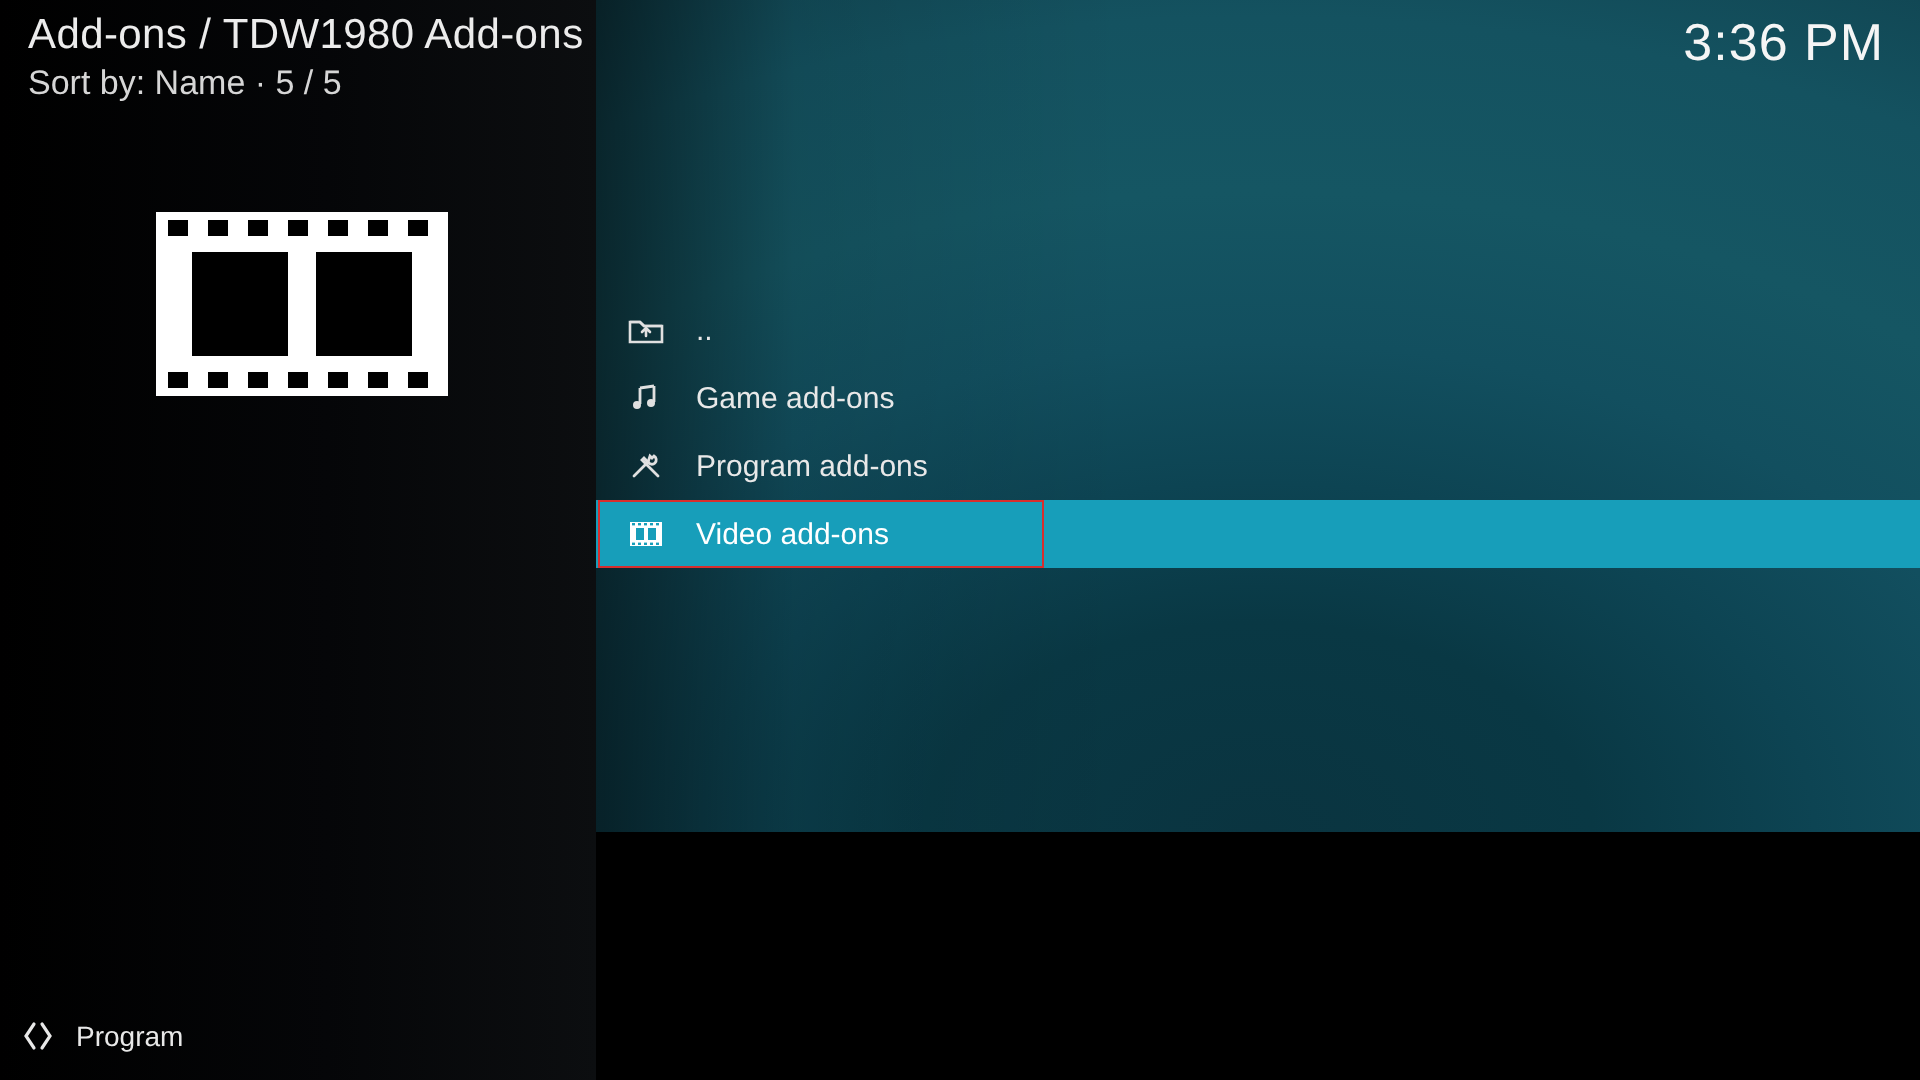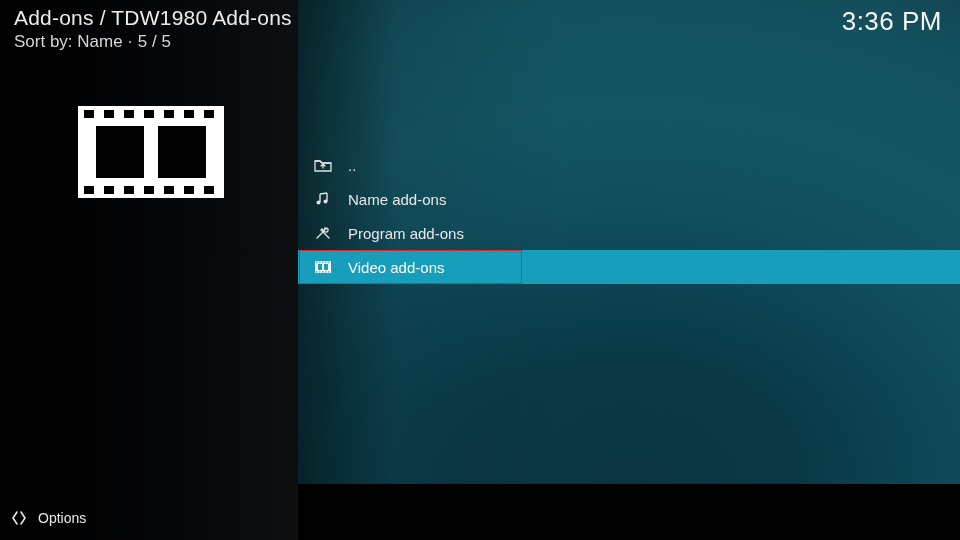--- a/index.html
+++ b/index.html
@@ -23,21 +23,21 @@
     width: 298px;
     height: 540px;
     background: linear-gradient(to right, #000 0%, #050608 55%, #0c0e10 100%);
     position: relative;
     flex: 0 0 298px;
     text-decoration: underline;
   }
   
   .main-pane {
     flex: 1;
-    height: 484px;
+    height: 416px;
     position: relative;
     background:
       radial-gradient(ellipse 140% 140% at 50% 100%, #0a3440 0%, #093844 18%, #0d4453 30%, #124f5f 42%, #155663 55%, #145260 70%, #0c333e 100%);
   }
   .main-shade {
     position: absolute;
     inset: 0;
     background: linear-gradient(to right, rgba(0,0,0,0.55) 0%, rgba(0,0,0,0.10) 15%, rgba(0,0,0,0) 40%);
     pointer-events: none;
   }
@@ -187,21 +187,21 @@
 
     <div class="options-bar">
       <span class="options-icon">
         <svg width="18" height="18" viewBox="0 0 18 18">
           <g stroke="#e8e8e8" stroke-width="1.6" fill="none" stroke-linecap="round">
             <polyline points="7,3 3,9 7,15"></polyline>
             <polyline points="11,3 15,9 11,15"></polyline>
           </g>
         </svg>
       </span>
-      <span class="options-label">Options</span>
+      <span class="options-label">Program</span>
     </div>
   </div>
 
   <div class="main-pane">
     <div class="main-shade"></div>
 
     <div class="clock">3:36 PM</div>
 
     <div class="cat-list">
 
@@ -219,21 +219,21 @@
 
 
       <div class="cat-row">
         <span class="cat-icon">
           <svg width="18" height="16" viewBox="0 0 18 16">
             <path d="M6 3 v8 M13 2 v8 M6 3 l7-1" fill="none" stroke="#e0e0e0" stroke-width="1.4"></path>
             <circle cx="4.5" cy="11.5" r="2" fill="#e0e0e0"></circle>
             <circle cx="11.5" cy="10.5" r="2" fill="#e0e0e0"></circle>
           </svg>
         </span>
-        <span class="cat-label">Name add-ons</span>
+        <span class="cat-label">Game add-ons</span>
       </div>
 
       <div class="cat-row">
         <span class="cat-icon">
           <svg width="18" height="16" viewBox="0 0 18 16">
             <path d="M3 13 l7-7 M10 6 a2.2 2.2 0 1 0 3-3 l-1 1 -1-1 z" fill="none" stroke="#e0e0e0" stroke-width="1.4" stroke-linecap="round"></path>
             <path d="M15 13 l-6-6 M9 7 l-2-2 1-1 2 2 z" fill="none" stroke="#e0e0e0" stroke-width="1.4" stroke-linecap="round"></path>
           </svg>
         </span>
         <span class="cat-label">Program add-ons</span>

